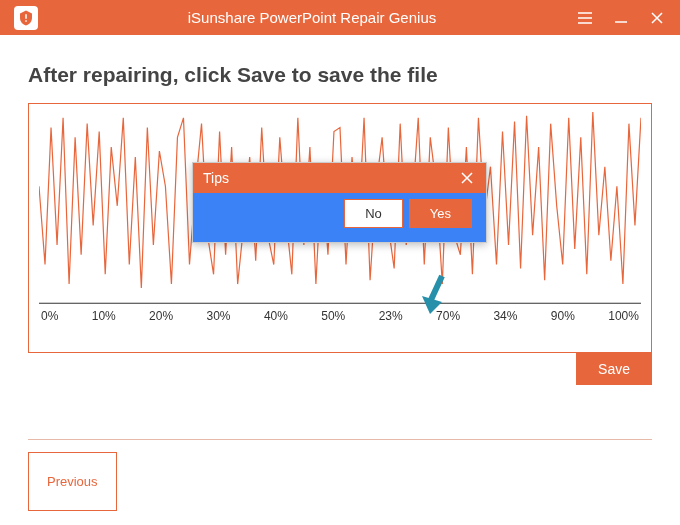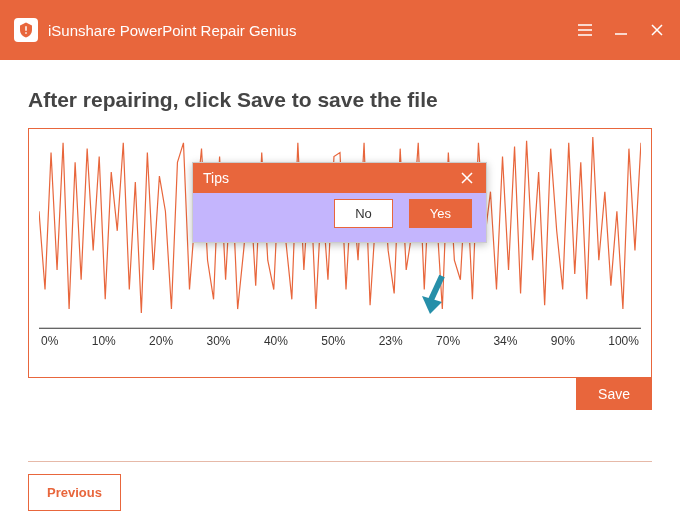--- a/index.html
+++ b/index.html
@@ -1,44 +1,44 @@
 <!DOCTYPE html>
 <html><head>
   <meta charset="utf-8">
   <style>
     * { box-sizing: border-box; margin: 0; padding: 0; }
     body { font-family: Arial, sans-serif; background: #fff; width: 680px; height: 525px; overflow: hidden; position: relative; }
     
-    .titlebar { background: #e8663c; height: 60px; display: flex; align-items: center; padding: 0 14px; color: #fff; }
+    .titlebar { background: #e8663c; height: 35px; display: flex; align-items: center; padding: 0 14px; color: #fff; text-align: center; }
     .app-icon { width: 24px; height: 24px; background: #fff; border-radius: 4px; display: flex; align-items: center; justify-content: center; margin-right: 10px; }
     .app-icon svg { width: 18px; height: 18px; }
     .app-title { font-size: 15px; font-weight: 400; flex: 1; }
     .win-controls { display: flex; gap: 18px; align-items: center; }
     .win-btn { width: 18px; height: 18px; display: flex; align-items: center; justify-content: center; cursor: pointer; }
     
     .content { padding: 28px 28px 10px 28px; }
     .instruction { font-size: 21px; color: #444; margin-bottom: 16px; font-weight: 700; }
     
     .chart-panel { border: 1px solid #e8663c; padding: 4px 10px 8px 10px; position: relative; height: 250px; }
     .chart-area { position: relative; height: 195px; width: 100%; }
     .chart-line { position: absolute; inset: 0; }
     .x-axis { display: flex; justify-content: space-between; padding: 6px 2px 0 2px; font-size: 12px; color: #333; }
     
     .save-row { display: flex; justify-content: flex-end; }
     .save-btn { background: #e8663c; color: #fff; border: none; padding: 8px 22px; font-size: 14px; cursor: pointer; }
     
     .footer { position: absolute; bottom: 14px; left: 28px; right: 28px; border-top: 1px solid #e6b9a8; padding-top: 12px; }
-    .previous-btn { background: #fff; color: #e8663c; border: 1px solid #e8663c; padding: 10px 18px; font-size: 13px; cursor: pointer; font-weight: bold; }
+    .previous-btn { background: #fff; color: #e8663c; border: 1px solid #e8663c; padding: 21px 18px; font-size: 13px; cursor: pointer; }
     
-    .dialog { position: absolute; left: 192px; top: 162px; width: 295px; background: #c4b5fd; box-shadow: 0 2px 8px rgba(0,0,0,0.25); border: 1px solid #ccc; }
+    .dialog { position: absolute; left: 192px; top: 162px; width: 295px; background: #3b82f6; box-shadow: 0 2px 8px rgba(0,0,0,0.25); border: 1px solid #ccc; }
     .dialog-header { background: #e8663c; color: #fff; padding: 6px 10px; display: flex; justify-content: space-between; align-items: center; font-size: 14px; }
     .dialog-close { cursor: pointer; width: 18px; height: 18px; display: flex; align-items: center; justify-content: center; }
     .dialog-body { padding: 14px 14px 12px 14px; }
     .dialog-msg { border: 2px solid #3aabc8; padding: 7px 9px; font-size: 13px; color: #333; line-height: 1.35; }
-    .dialog-buttons { display: flex; justify-content: flex-end; gap: 16px; padding: 6px 14px 14px 14px; }
+    .dialog-buttons { display: flex; justify-content: flex-end; gap: 6px; padding: 6px 14px 14px 14px; }
     .dlg-btn { padding: 6px 20px; font-size: 13px; cursor: pointer; border: 1px solid #e8663c; }
     .dlg-no { background: #fff; color: #333; }
     .dlg-yes { background: #e8663c; color: #fff; border-color: #e8663c; }
     
     .arrow { position: absolute; left: 412px; top: 272px; pointer-events: none; }
   </style>
 </head>
 <body>
 
 <div class="titlebar">

